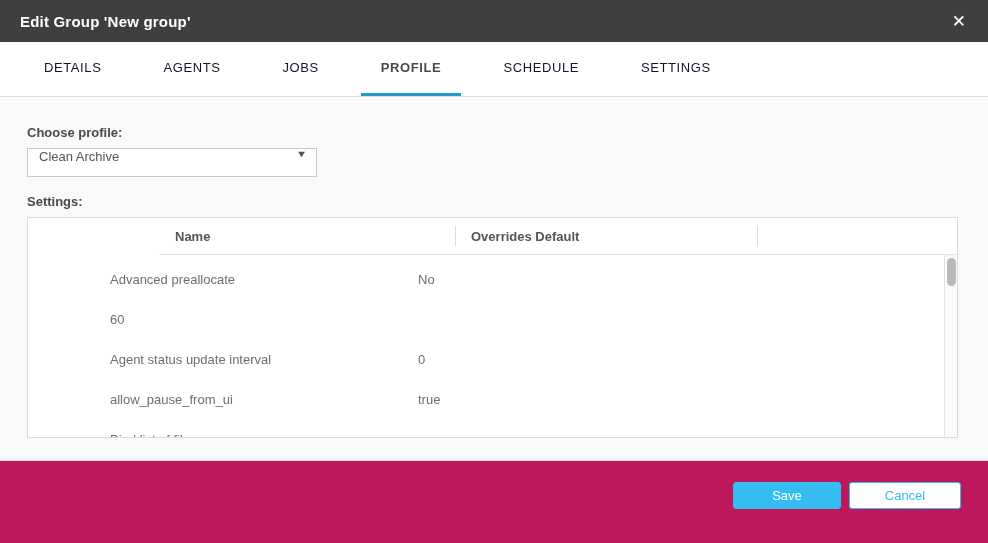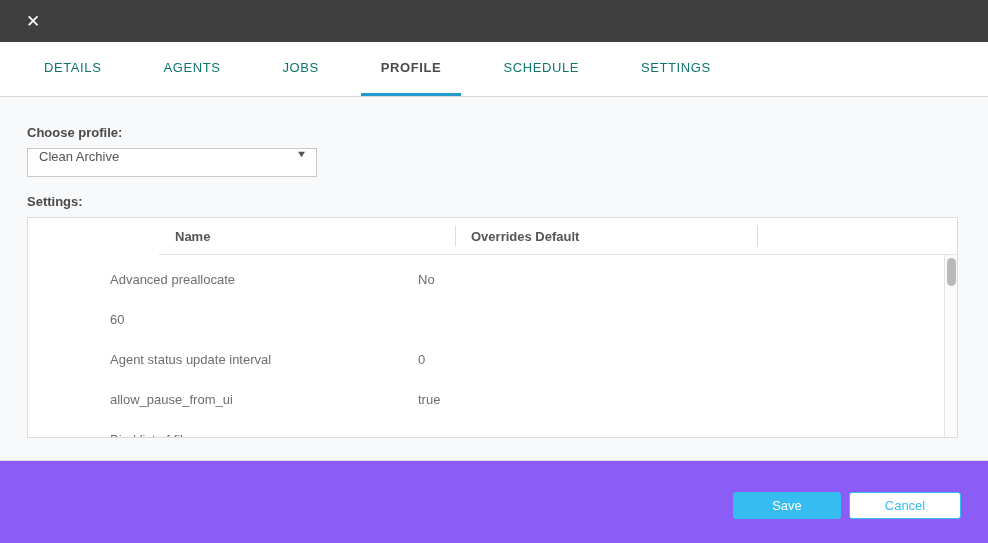--- a/index.html
+++ b/index.html
@@ -29,21 +29,21 @@
     background:none;border:none;padding:4px 6px;font-family:inherit;
   }
 
   
   .tabbar{
     height:55px;flex:0 0 55px;background:#FFFFFF;border-bottom:1px solid #DDDDDD;
     display:flex;align-items:stretch;padding-left:24px;
   }
   .tab{
     display:flex;align-items:center;padding:0 20px;margin-right:22px;
-    font-size:13px;letter-spacing:.6px;color:#0f766e;cursor:pointer;
+    font-size:13px;letter-spacing:.6px;color:#0f172a;cursor:pointer;
     border-bottom:3px solid transparent;user-select:none;
   }
   .tab.active{color:#4A4A4A;font-weight:600;border-bottom-color:var(--underline);}
 
   
   .content{flex:1 1 auto;padding:28px 27px 0 27px;overflow:hidden;}
   .field-label{font-size:13px;font-weight:700;color:#4A4A4A;margin-bottom:8px;}
   .select{
     width:290px;height:29px;background:#FFFFFF;border:1px solid #C9C9C9;
     display:flex;justify-content:space-between;
@@ -81,37 +81,38 @@
     position:absolute;top:0;right:0;width:13px;height:100%;
     background:#FBFBFB;border-left:1px solid #E3E3E3;
   }
   .scroll-thumb{
     position:absolute;top:3px;left:2px;width:9px;height:28px;
     background:#B9B9B9;border-radius:5px;cursor:grab;
   }
 
   
   .footer{
-    height:83px;flex:0 0 83px;border-top:1px solid #DDDDDD;background:#8b5cf6;
+    height:83px;flex:0 0 83px;border-top:1px solid #DDDDDD;background:#be185d;
     display:flex;justify-content:flex-end;align-items:flex-start;
-    padding:31px 27px 0 27px;gap:8px;
+    padding:21px 27px 0 27px;gap:8px;
   }
   .btn{
     height:27px;font-size:13px;border-radius:3px;cursor:pointer;
     font-family:inherit;display:flex;align-items:center;justify-content:center;
   }
   .btn-save{width:108px;background:var(--accent);border:1px solid var(--accent);color:#FFFFFF;}
   .btn-cancel{width:112px;background:#FFFFFF;border:1px solid var(--accent);color:var(--accent);}
 </style>
 </head>
 <body>
 
 <div class="modal">
 
   <div class="titlebar">
+    <span class="title">Edit Group 'New group'</span>
     <button class="close-btn">✕</button>
   </div>
 
   <nav class="tabbar">
 
       <div class="tab">
         <span>DETAILS</span>
       </div>
 
       <div class="tab">

